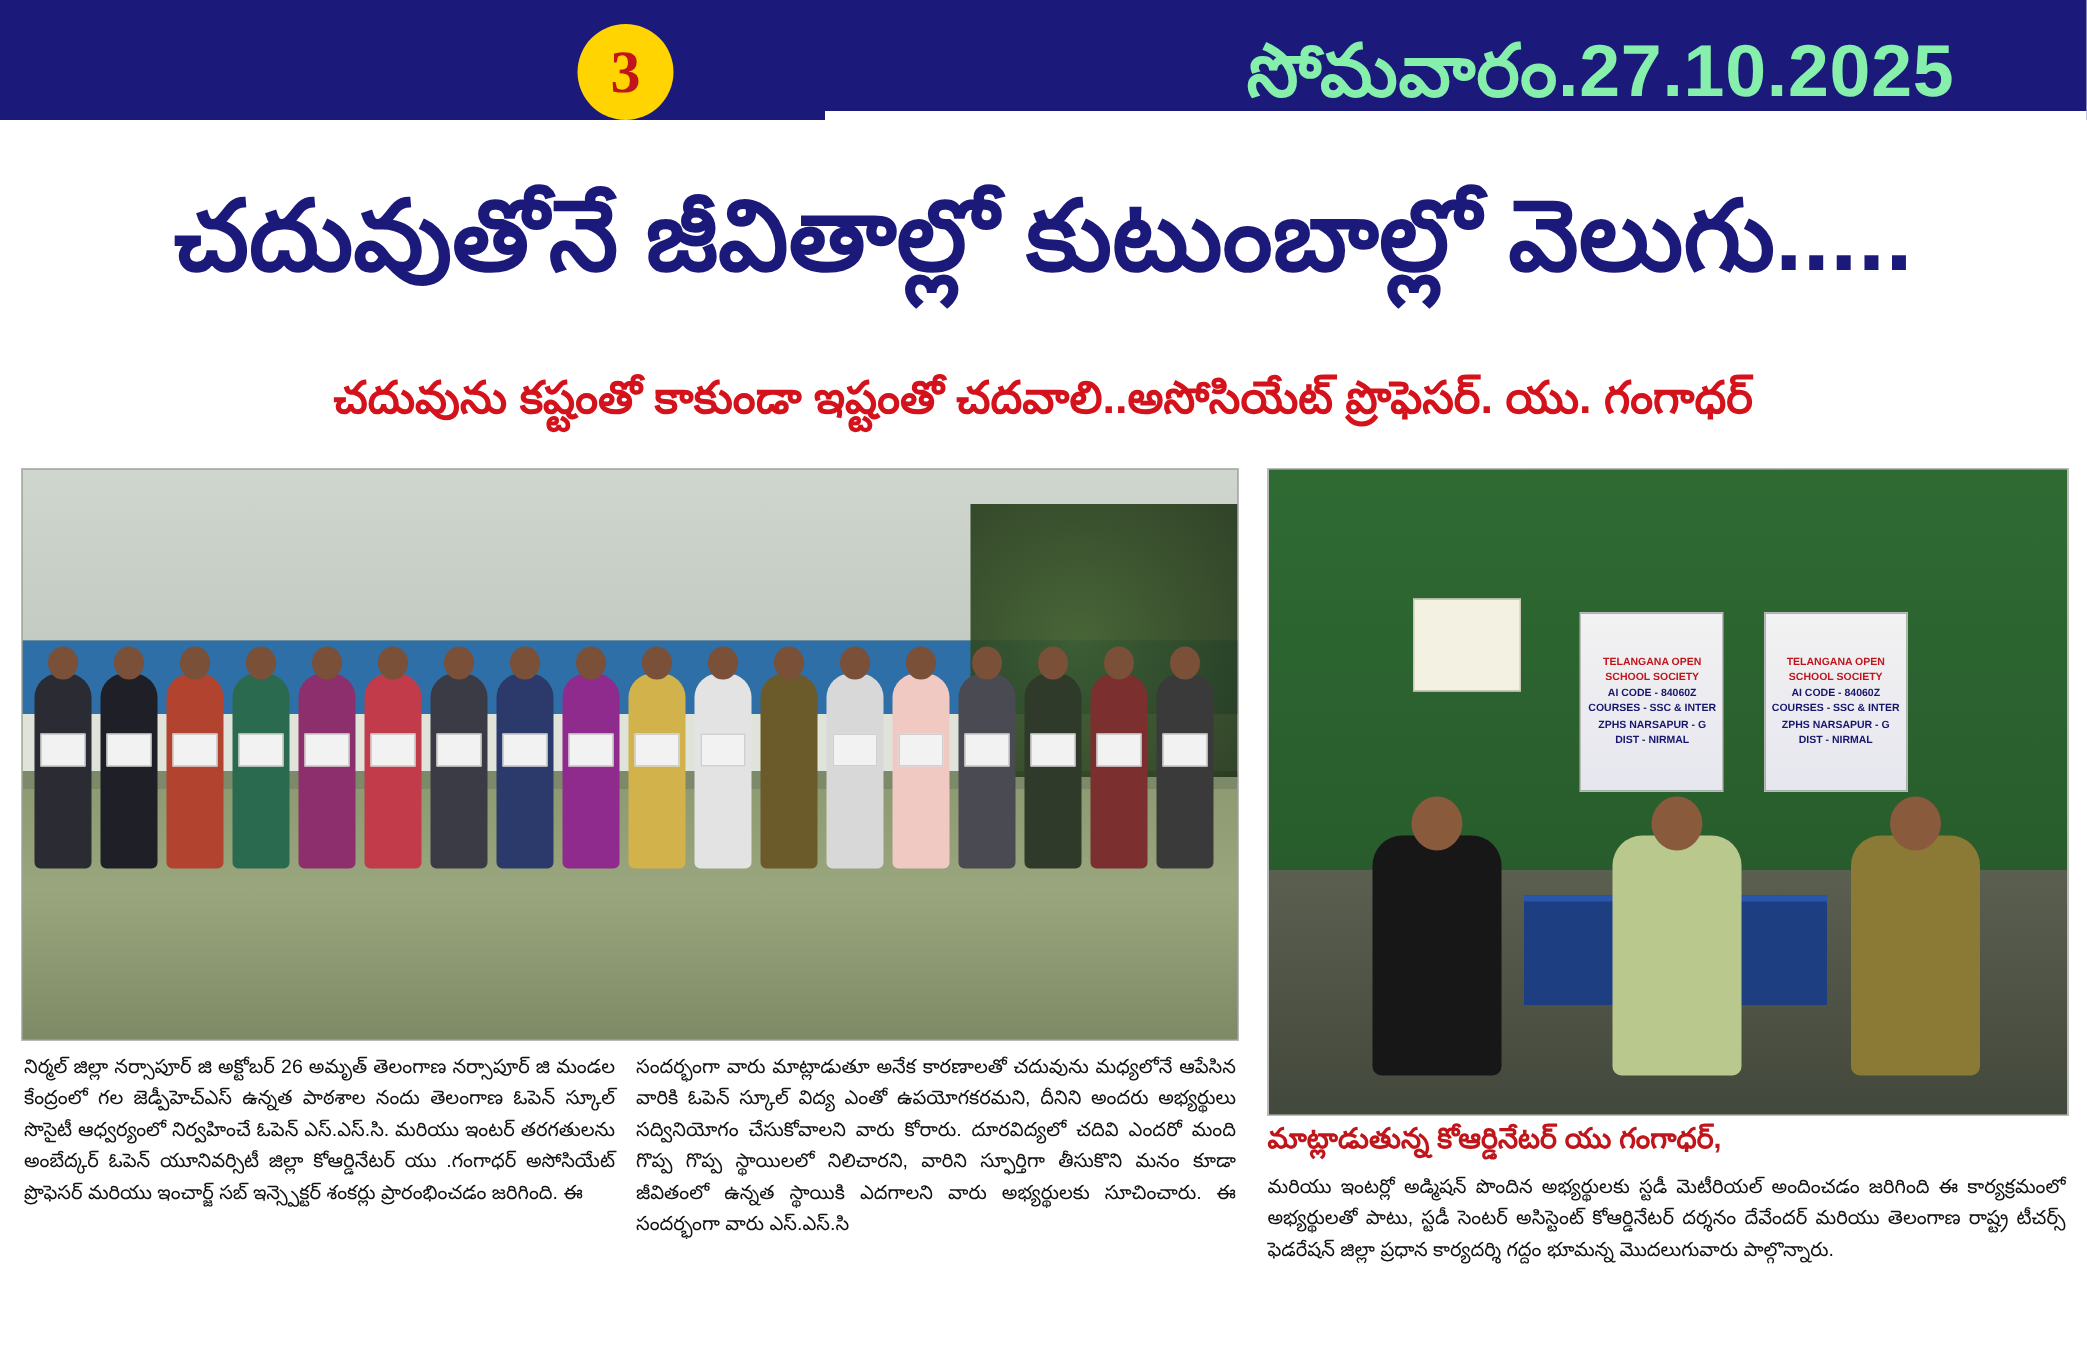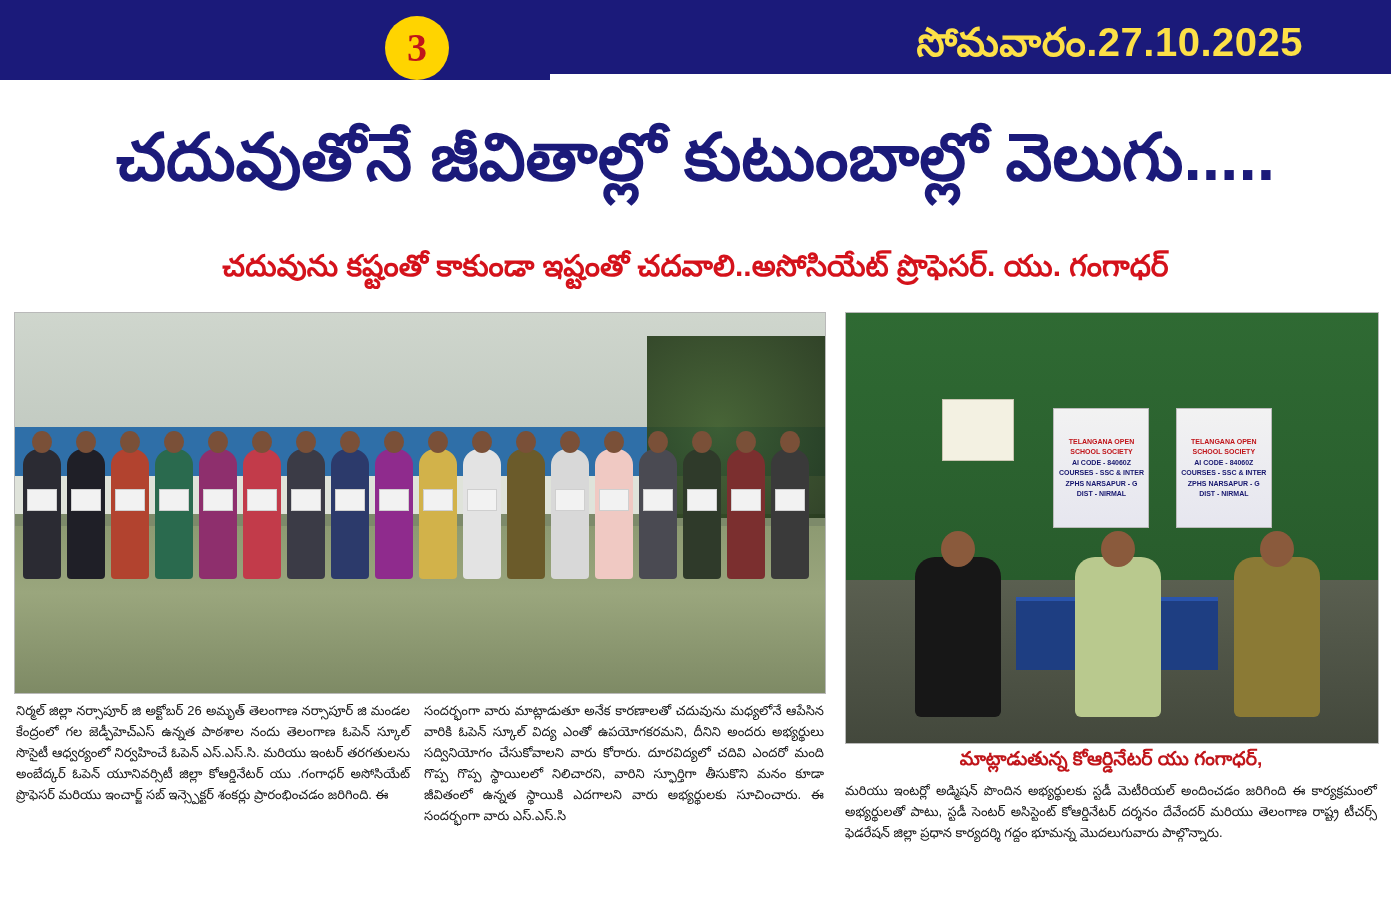--- a/index.html
+++ b/index.html
@@ -36,22 +36,22 @@
     display: flex;
     align-items: center;
     justify-content: center;
     line-height: 1;
     font-family: "Liberation Serif", serif;
     z-index: 4;
   }
   .date-text {
     position: absolute;
     right: 88px; top: 20px;
-    color: #fde047;
-    font-size: 40px;
+    color: #86efac;
+    font-size: 49px;
     font-weight: bold;
     letter-spacing: 0.5px;
     white-space: nowrap;
   }
   .topbar-underline {
     position: absolute;
     left: 0; top: 80px;
     width: 1391px;
     height: 4px;
     background: #ffffff;
@@ -101,21 +101,21 @@
     width: 810px; height: 380px;
   }
   .photo-right {
     left: 845px; top: 312px;
     width: 532px; height: 430px;
   }
   .photo-caption {
     position: absolute;
     left: 845px; top: 748px;
     width: 532px;
-    text-align: center;
+    text-align: left;
     color: #c0151a;
     font-size: 19px;
     font-weight: bold;
     white-space: nowrap;
   }
 
   
   .ground {
     position: absolute;
     left: 0; bottom: 0;

